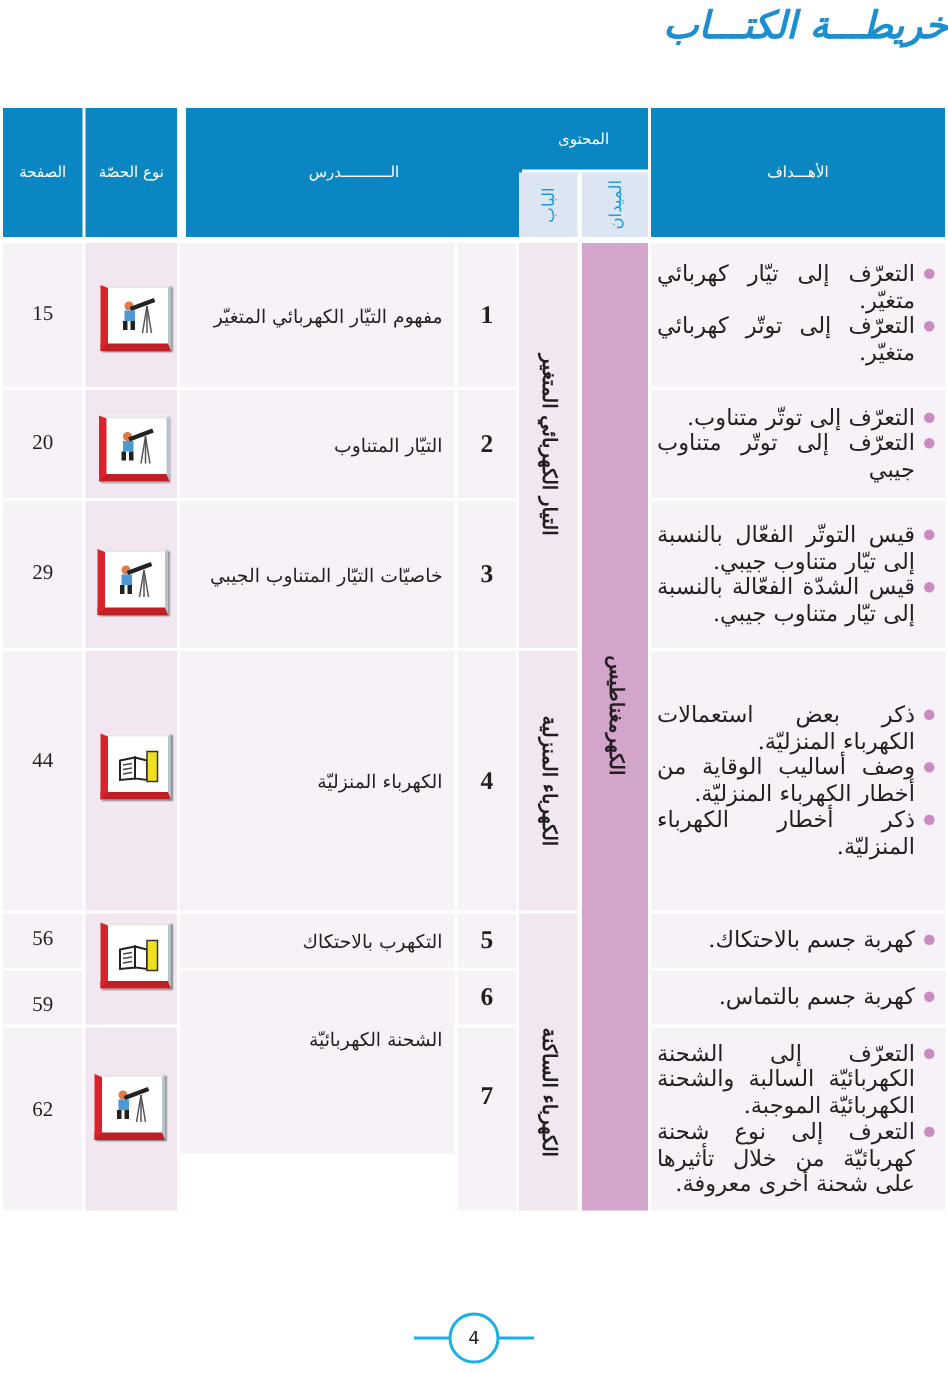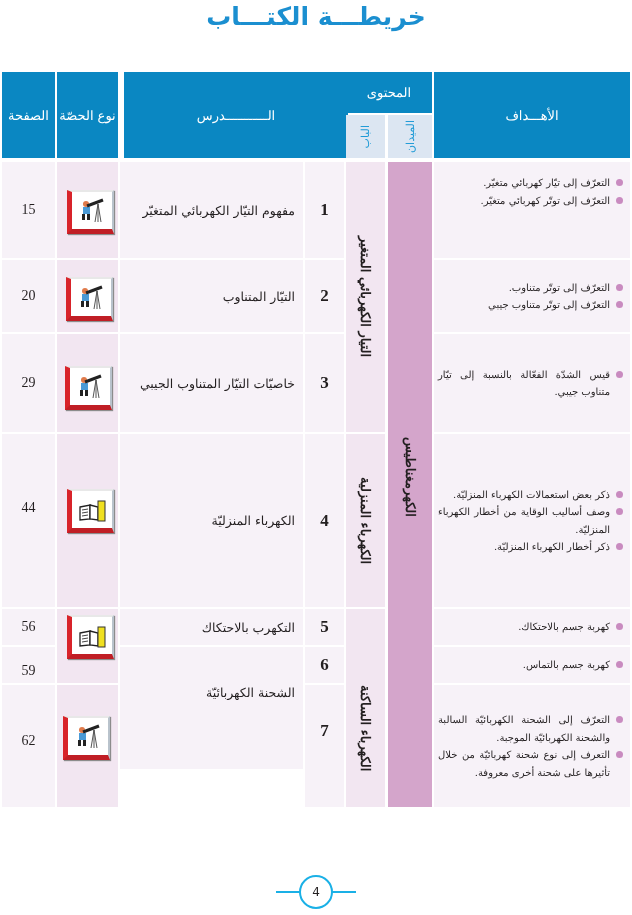--- a/index.html
+++ b/index.html
@@ -1,44 +1,44 @@
 <!DOCTYPE html>
 <html><head>
 <meta charset="utf-8">
 <style>
   * { box-sizing: border-box; margin: 0; padding: 0; }
   html, body { width: 632px; height: 915px; background: #ffffff; overflow: hidden; }
   body { position: relative; font-family: "DejaVu Serif", "Liberation Serif", serif; color: #231f20; }
 
   .title {
-    position: absolute; left: 0; top: 2px; width: 632px; text-align: center;
+    position: absolute; left: 0; top: 2px; width: 632px; 
     font-family: "DejaVu Sans", sans-serif; font-weight: bold; font-size: 25px;
-    color: #1b8fd0; direction: rtl; letter-spacing: 1px;
+    color: #1b8fd0; direction: rtl; letter-spacing: 1px; font-style: italic;
   }
 
   .cell { position: absolute; display: flex; align-items: center; justify-content: center; direction: rtl; }
-  .hdr { background: #0a87c2; color: #ffffff; font-size: 13px; font-family: "DejaVu Serif", serif; }
+  .hdr { background: #0a87c2; color: #ffffff; font-size: 10px; font-family: "DejaVu Serif", serif; }
   .subhdr { background: #dce6f2; color: #1e9ad6; font-size: 11px; }
   .sub-vert { writing-mode: vertical-rl; transform: rotate(180deg); }
 
   .body-light { background: #f7f2f8; }
   .body-mid { background: #f2e6f1; }
   .body-dom { background: #d4a5cb; }
 
   .page-num { font-size: 14px; color: #231f20; font-family: "Liberation Serif", serif; }
   .lesson-num { font-size: 17px; font-weight: bold; font-family: "Liberation Serif", serif; }
   .lesson-title { font-size: 12.5px; justify-content: flex-start; padding-right: 8px; }
 
   .vert-label {
     writing-mode: vertical-rl; font-size: 13px; font-weight: bold; color: #231f20;
     white-space: nowrap;
   }
 
   .objectives { justify-content: flex-start; align-items: center; padding: 2px 6px 2px 4px; }
-  .obj-list { list-style: none; width: 100%; font-size: 10px; line-height: 17.5px; text-align: justify; }
+  .obj-list { list-style: none; width: 100%; font-size: 15px; line-height: 17.5px; text-align: justify; }
   .obj-list li { position: relative; padding-right: 14px; }
   .obj-list li::before {
     content: ""; position: absolute; right: 1px; top: 5px; width: 7px; height: 7px;
     border-radius: 50%; background: #c98bc0;
   }
 
   .type-icon {
     position: absolute; width: 47px; height: 44px; background: #ffffff;
     border-left: 5px solid #d8232a; border-bottom: 5px solid #c01e25;
     border-top: 2px solid #e8e8e8; border-right: 2px solid #b9c3cc;
@@ -105,20 +105,21 @@
     <li>التعرّف إلى توتّر متناوب جيبي</li>
   </ul>
 </div>
 
 <div class="cell body-light page-num" style="left:2px;top:334px;width:53px;height:98px;">29</div>
 <div class="cell body-mid" style="left:57px;top:334px;width:61px;height:98px;"></div>
 <div class="cell body-light lesson-title" style="left:120px;top:334px;width:183px;height:98px;">خاصيّات التيّار المتناوب الجيبي</div>
 <div class="cell body-light lesson-num" style="left:305px;top:334px;width:39px;height:98px;">3</div>
 <div class="cell body-light objectives" style="left:434px;top:334px;width:196px;height:98px;">
   <ul class="obj-list">
+    <li>قيس التوتّر الفعّال بالنسبة إلى تيّار متناوب جيبي.</li>
     <li>قيس الشدّة الفعّالة بالنسبة إلى تيّار متناوب جيبي.</li>
   </ul>
 </div>
 
 <div class="cell body-light page-num" style="left:2px;top:434px;width:53px;height:173px;align-items:flex-start;padding-top:66px;">44</div>
 <div class="cell body-mid" style="left:57px;top:434px;width:61px;height:173px;"></div>
 <div class="cell body-light lesson-title" style="left:120px;top:434px;width:183px;height:173px;">الكهرباء المنزليّة</div>
 <div class="cell body-light lesson-num" style="left:305px;top:434px;width:39px;height:173px;">4</div>
 <div class="cell body-light objectives" style="left:434px;top:434px;width:196px;height:173px;">
   <ul class="obj-list">

